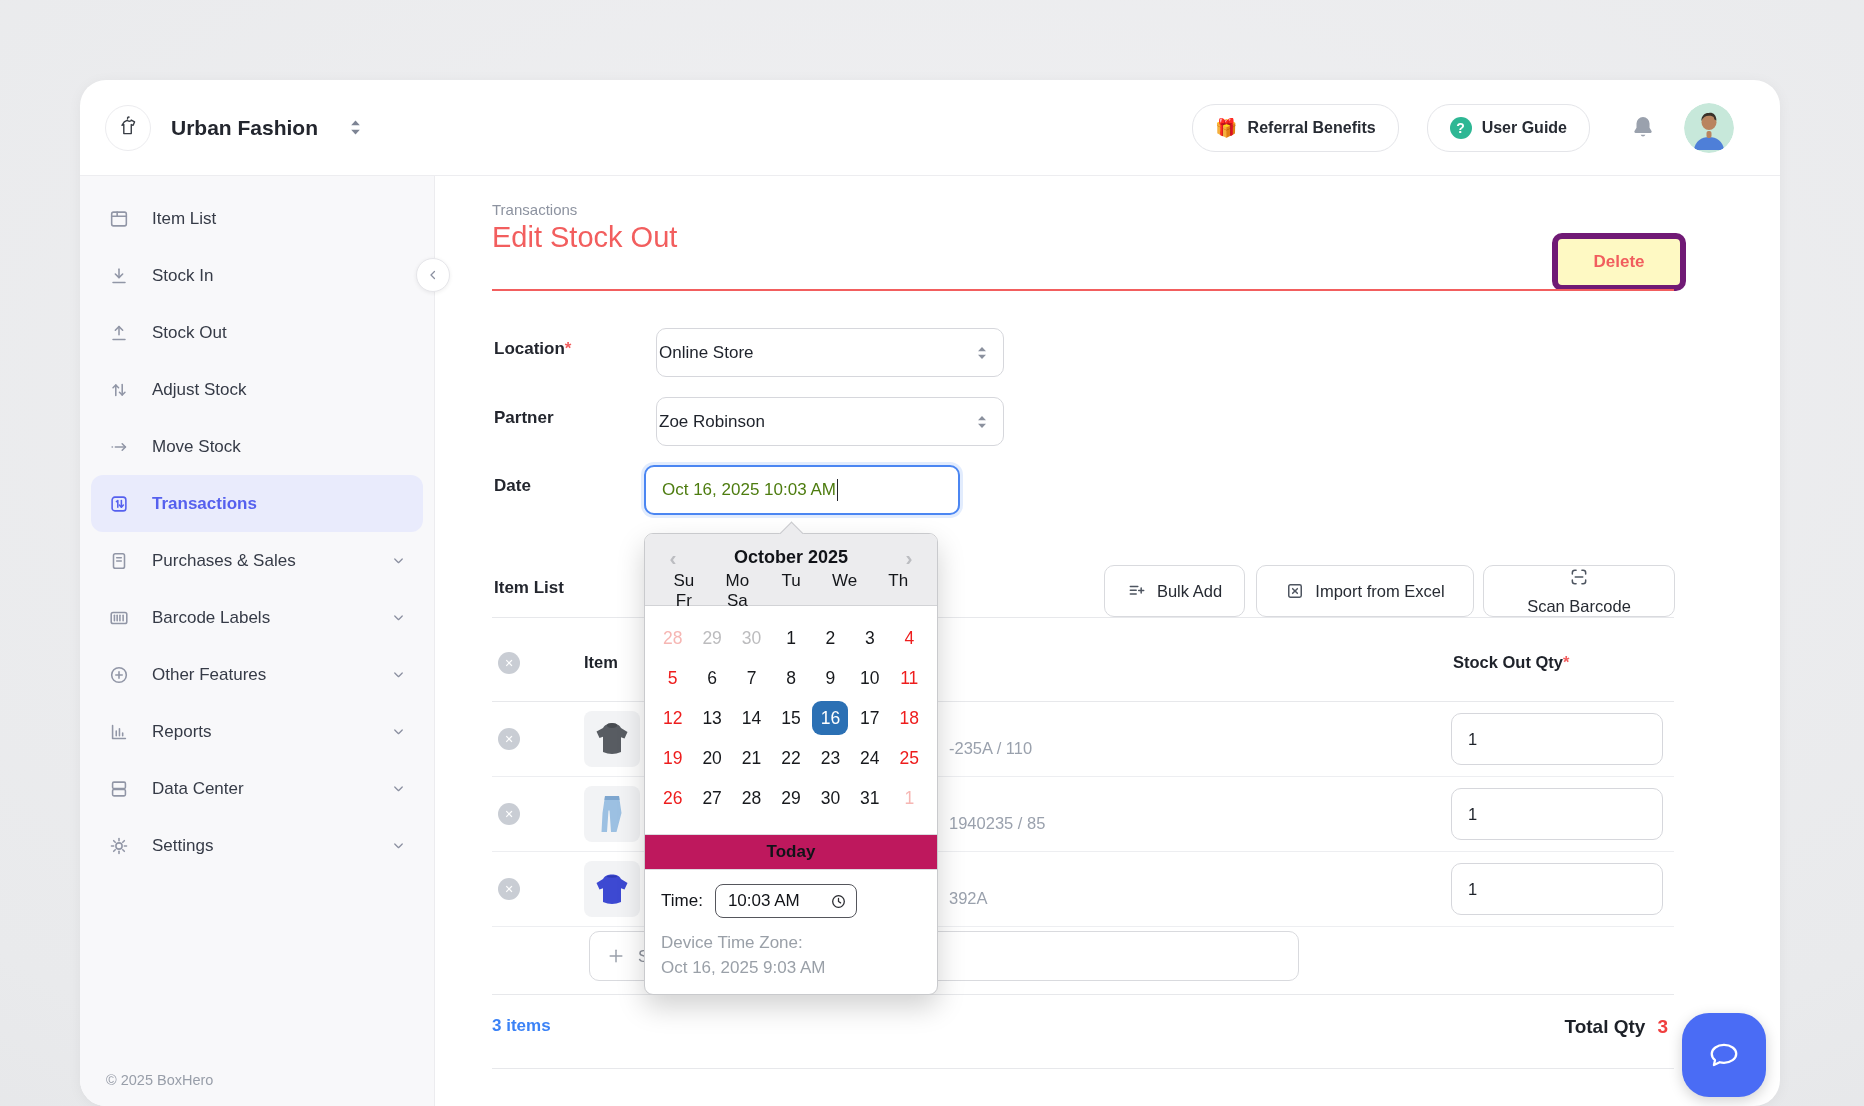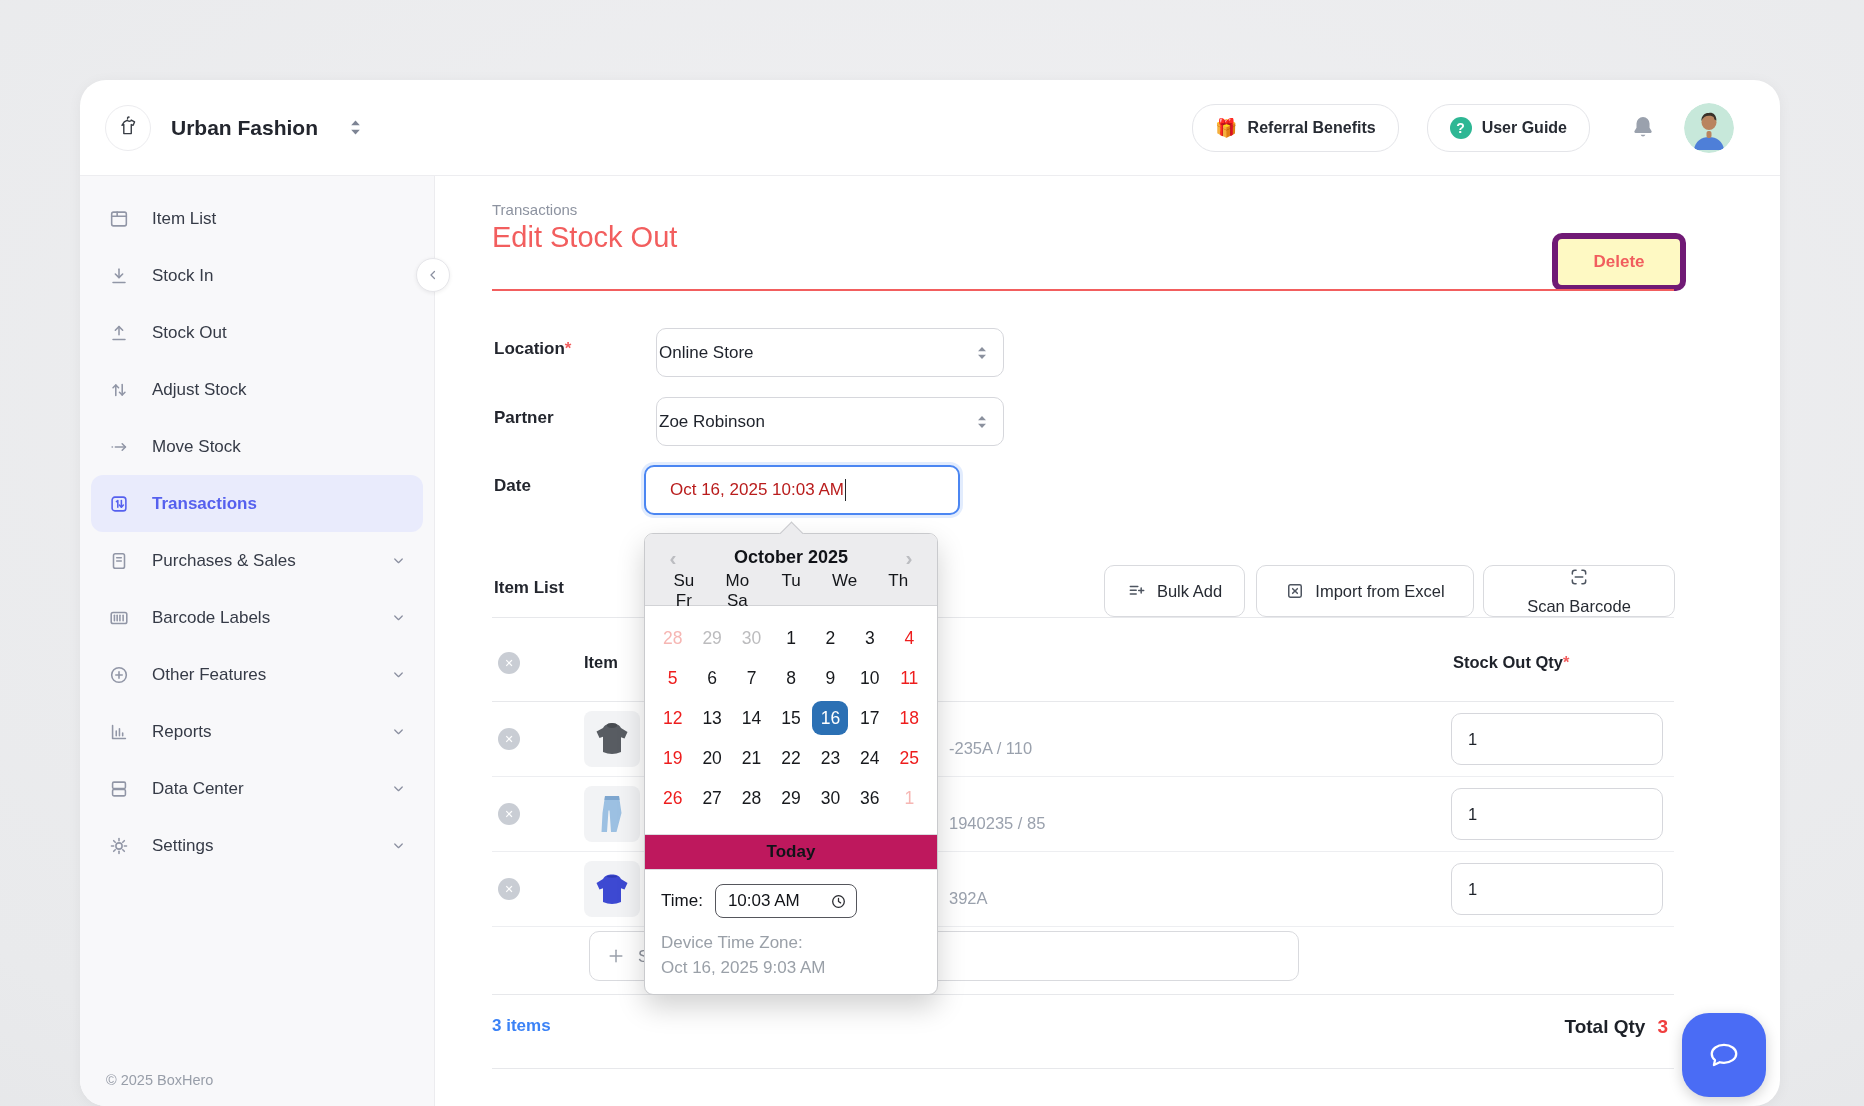--- a/index.html
+++ b/index.html
@@ -39,21 +39,21 @@
   
   .breadcrumb{position:absolute;left:57px;top:25px;font-size:15px;color:#8d93a0;}
   .page-title{position:absolute;left:57px;top:45px;font-size:29px;font-weight:400;color:#f25e5e;}
   .delete-btn{position:absolute;left:1117px;top:57px;width:122px;height:46px;border:6px solid #701a75;border-radius:10px;background:#fef9c3;color:#f15e5e;font-size:17px;font-weight:600;display:flex;align-items:center;justify-content:center;}
   .red-line{position:absolute;left:57px;top:113px;width:1182px;height:2px;background:#f25e5e;}
   
   .f-label{position:absolute;left:59px;font-size:17px;font-weight:600;color:#23262e;}
   .req{color:#f25e5e;}
   .select{position:absolute;left:209px;width:348px;height:49px;box-sizing:border-box;border:1px solid #d6d7dc;border-radius:10px;background:#fff;display:flex;align-items:center;justify-content:space-between;padding:0 14px 0 2px;font-size:17px;color:#1e222b;margin-left:12px;}
   .select .updown{color:#8b919e;display:flex;}
-  .date-input{position:absolute;left:209px;top:289px;width:316px;height:50px;box-sizing:border-box;border:2px solid #4b86f2;box-shadow:0 0 0 3px rgba(75,134,242,.16);border-radius:10px;background:#fff;display:flex;align-items:center;padding:0 24px;font-size:17px;color:#b91c1c;}
+  .date-input{position:absolute;left:209px;top:289px;width:316px;height:50px;box-sizing:border-box;border:2px solid #4b86f2;box-shadow:0 0 0 3px rgba(75,134,242,.16);border-radius:10px;background:#fff;display:flex;align-items:center;padding:0 16px;font-size:17px;color:#4d7c0f;}
   .caret-bar{display:inline-block;width:1.5px;height:22px;background:#24262b;margin-left:1px;}
   
   .il-label{position:absolute;left:59px;top:402px;font-size:17px;font-weight:600;color:#23262e;}
   .tool-btn{position:absolute;top:389px;height:52px;box-sizing:border-box;border:1px solid #d9dade;border-radius:10px;background:#fff;display:flex;align-items:center;justify-content:center;gap:10px;font-size:16.5px;font-weight:500;color:#272b33;}
   .tool-btn .t-ic{color:#4e5560;display:flex;}
   .divider{position:absolute;left:57px;width:1182px;height:1px;background:#e7e8eb;}
   .xcircle{width:22px;height:22px;border-radius:50%;background:#c9cdd4;color:#fff;font-size:11px;display:flex;align-items:center;justify-content:center;flex:none;}
   .th-item{position:absolute;left:149px;top:477px;font-size:16.5px;font-weight:700;color:#1e222a;}
   .th-qty{position:absolute;left:1018px;top:477px;font-size:16.5px;font-weight:700;color:#1e222a;}
   .hdr-x{position:absolute;left:63px;top:476px;}
@@ -493,21 +493,21 @@
             <div class="cal-cell day">21</div>
             <div class="cal-cell day">22</div>
             <div class="cal-cell day">23</div>
             <div class="cal-cell day">24</div>
             <div class="cal-cell red">25</div>
             <div class="cal-cell red">26</div>
             <div class="cal-cell day">27</div>
             <div class="cal-cell day">28</div>
             <div class="cal-cell day">29</div>
             <div class="cal-cell day">30</div>
-            <div class="cal-cell day">36</div>
+            <div class="cal-cell day">31</div>
             <div class="cal-cell dim-red">1</div>
           </div>
         <div class="today-bar">Today</div>
         <div class="time-row">
           <span>Time:</span>
           <div class="time-input">
             <span>10:03 AM</span>
             <svg width="17" height="17" viewBox="0 0 24 24" fill="none" stroke="#2a2b30" stroke-width="1.8" stroke-linecap="round">
                 <circle cx="12" cy="12" r="8.2"></circle>
                 <path d="M12 7.6V12l3 1.9"></path>

